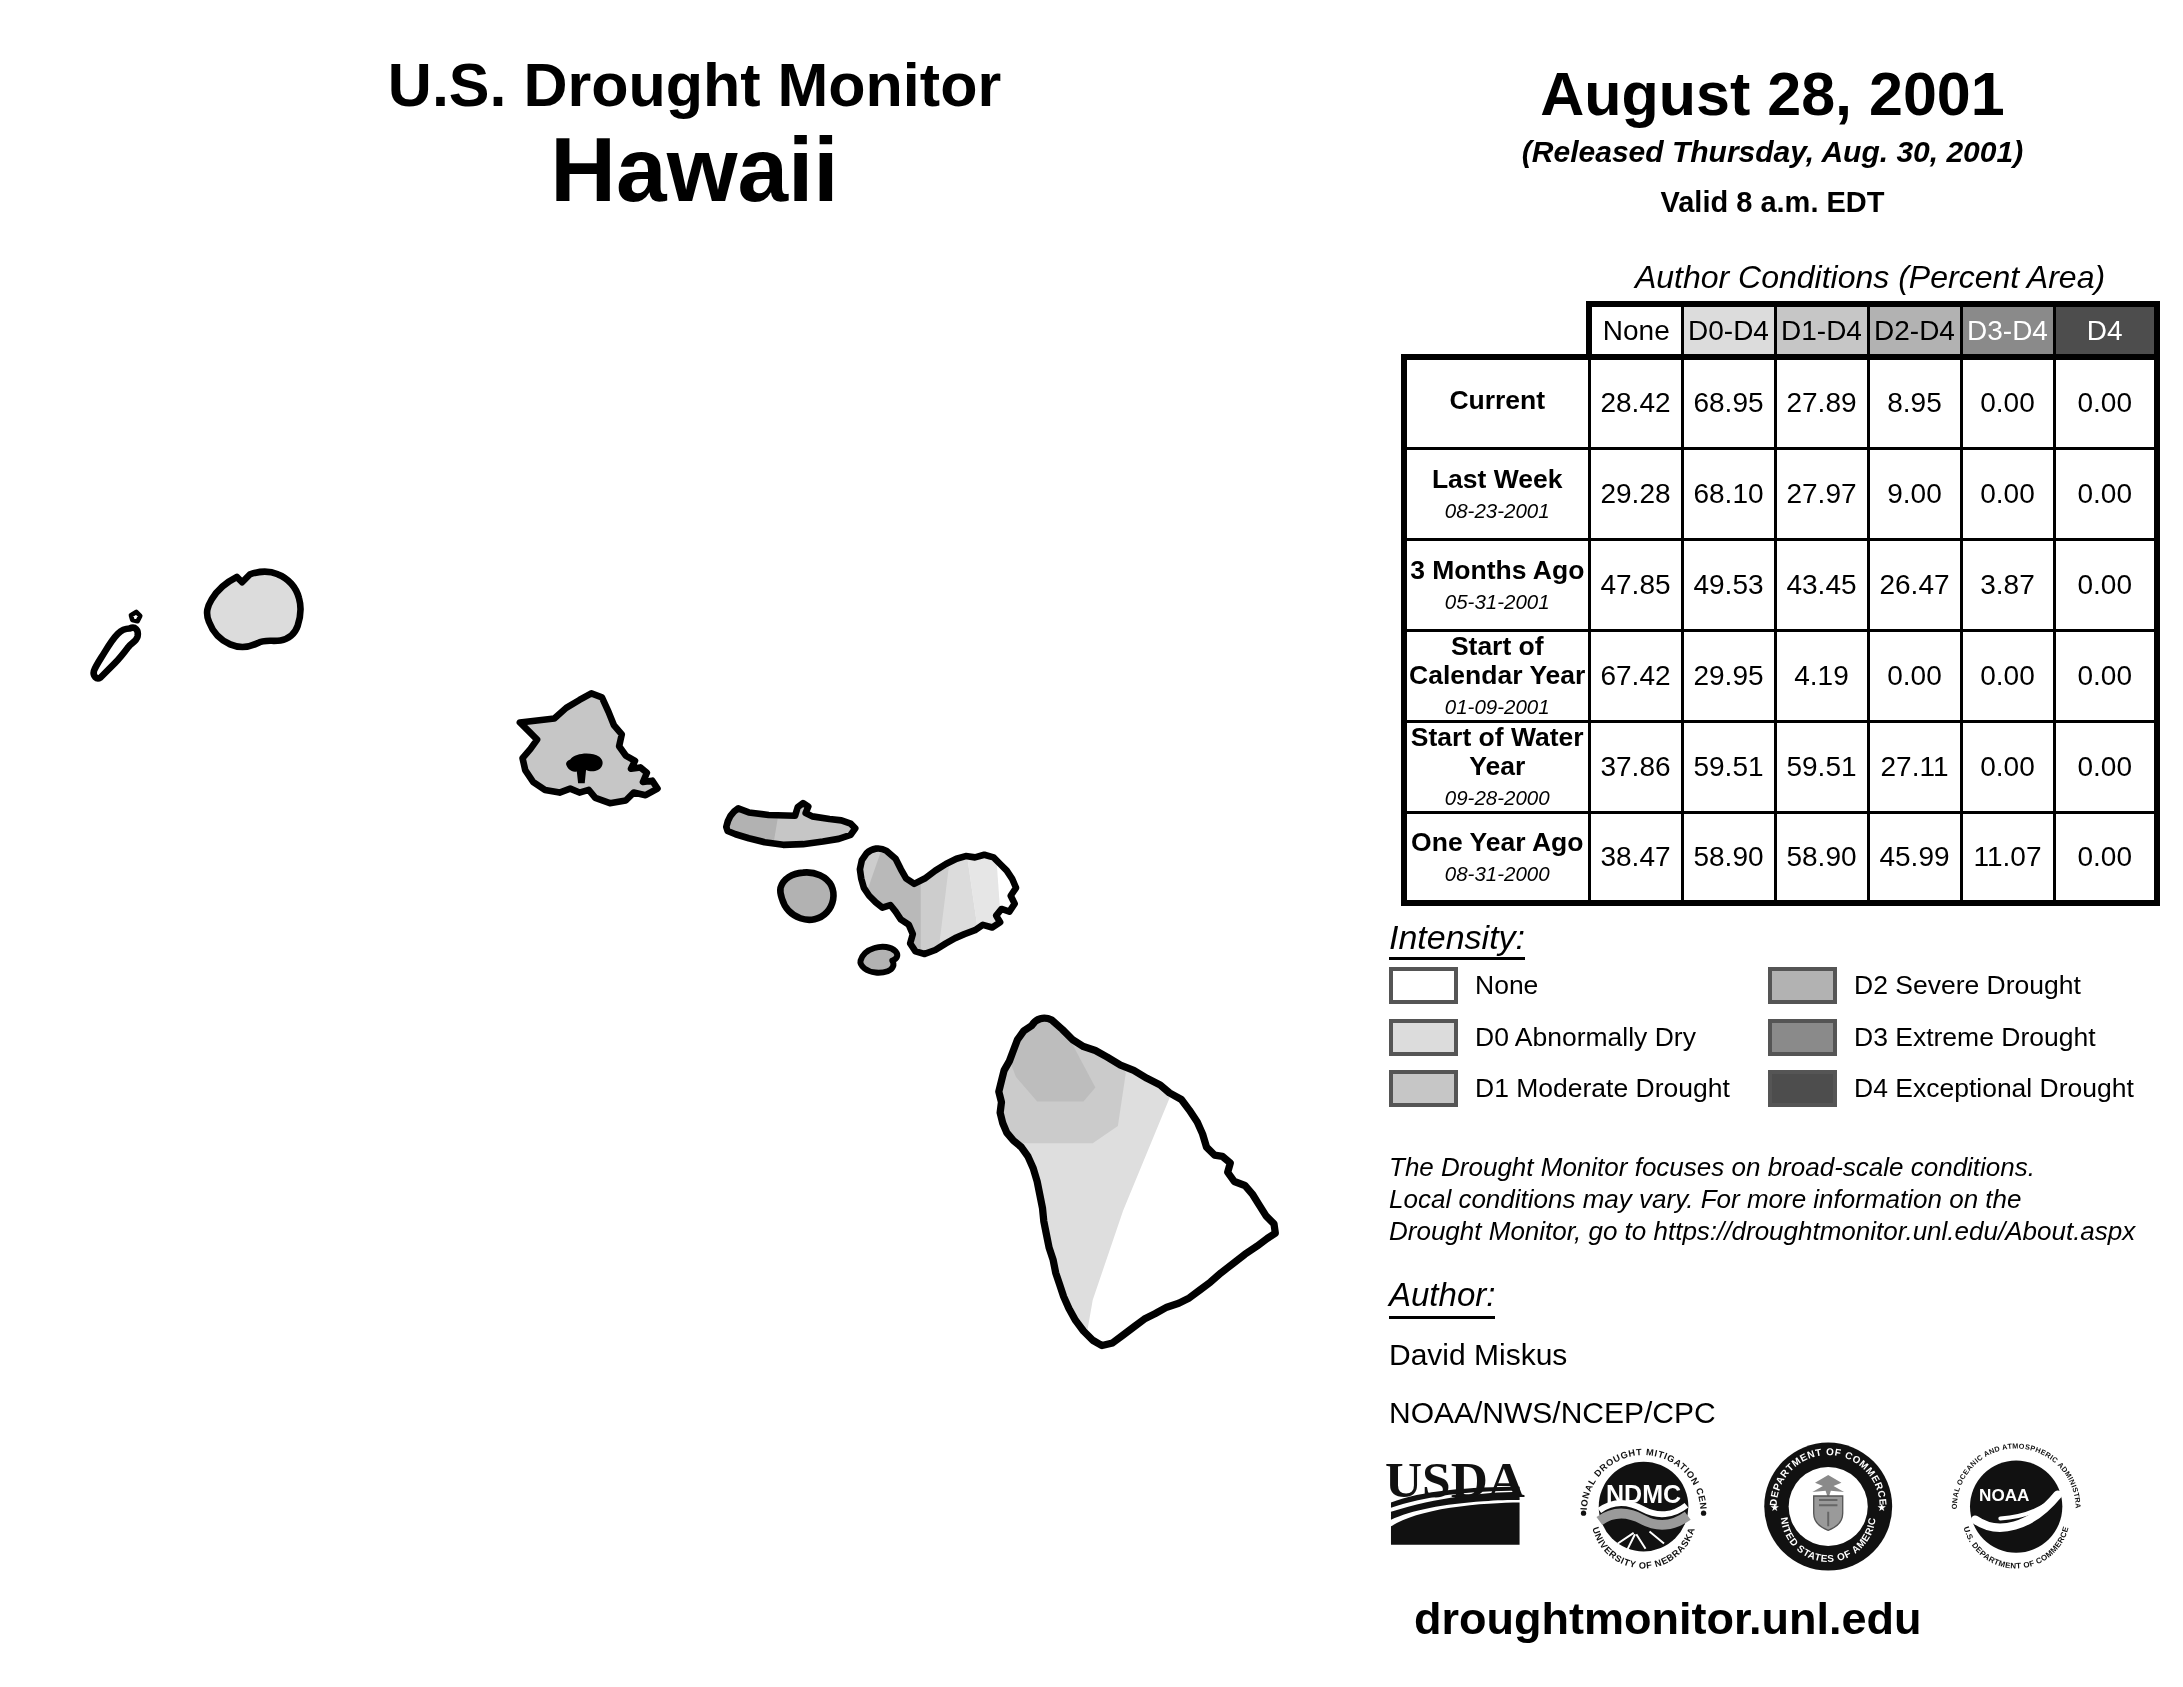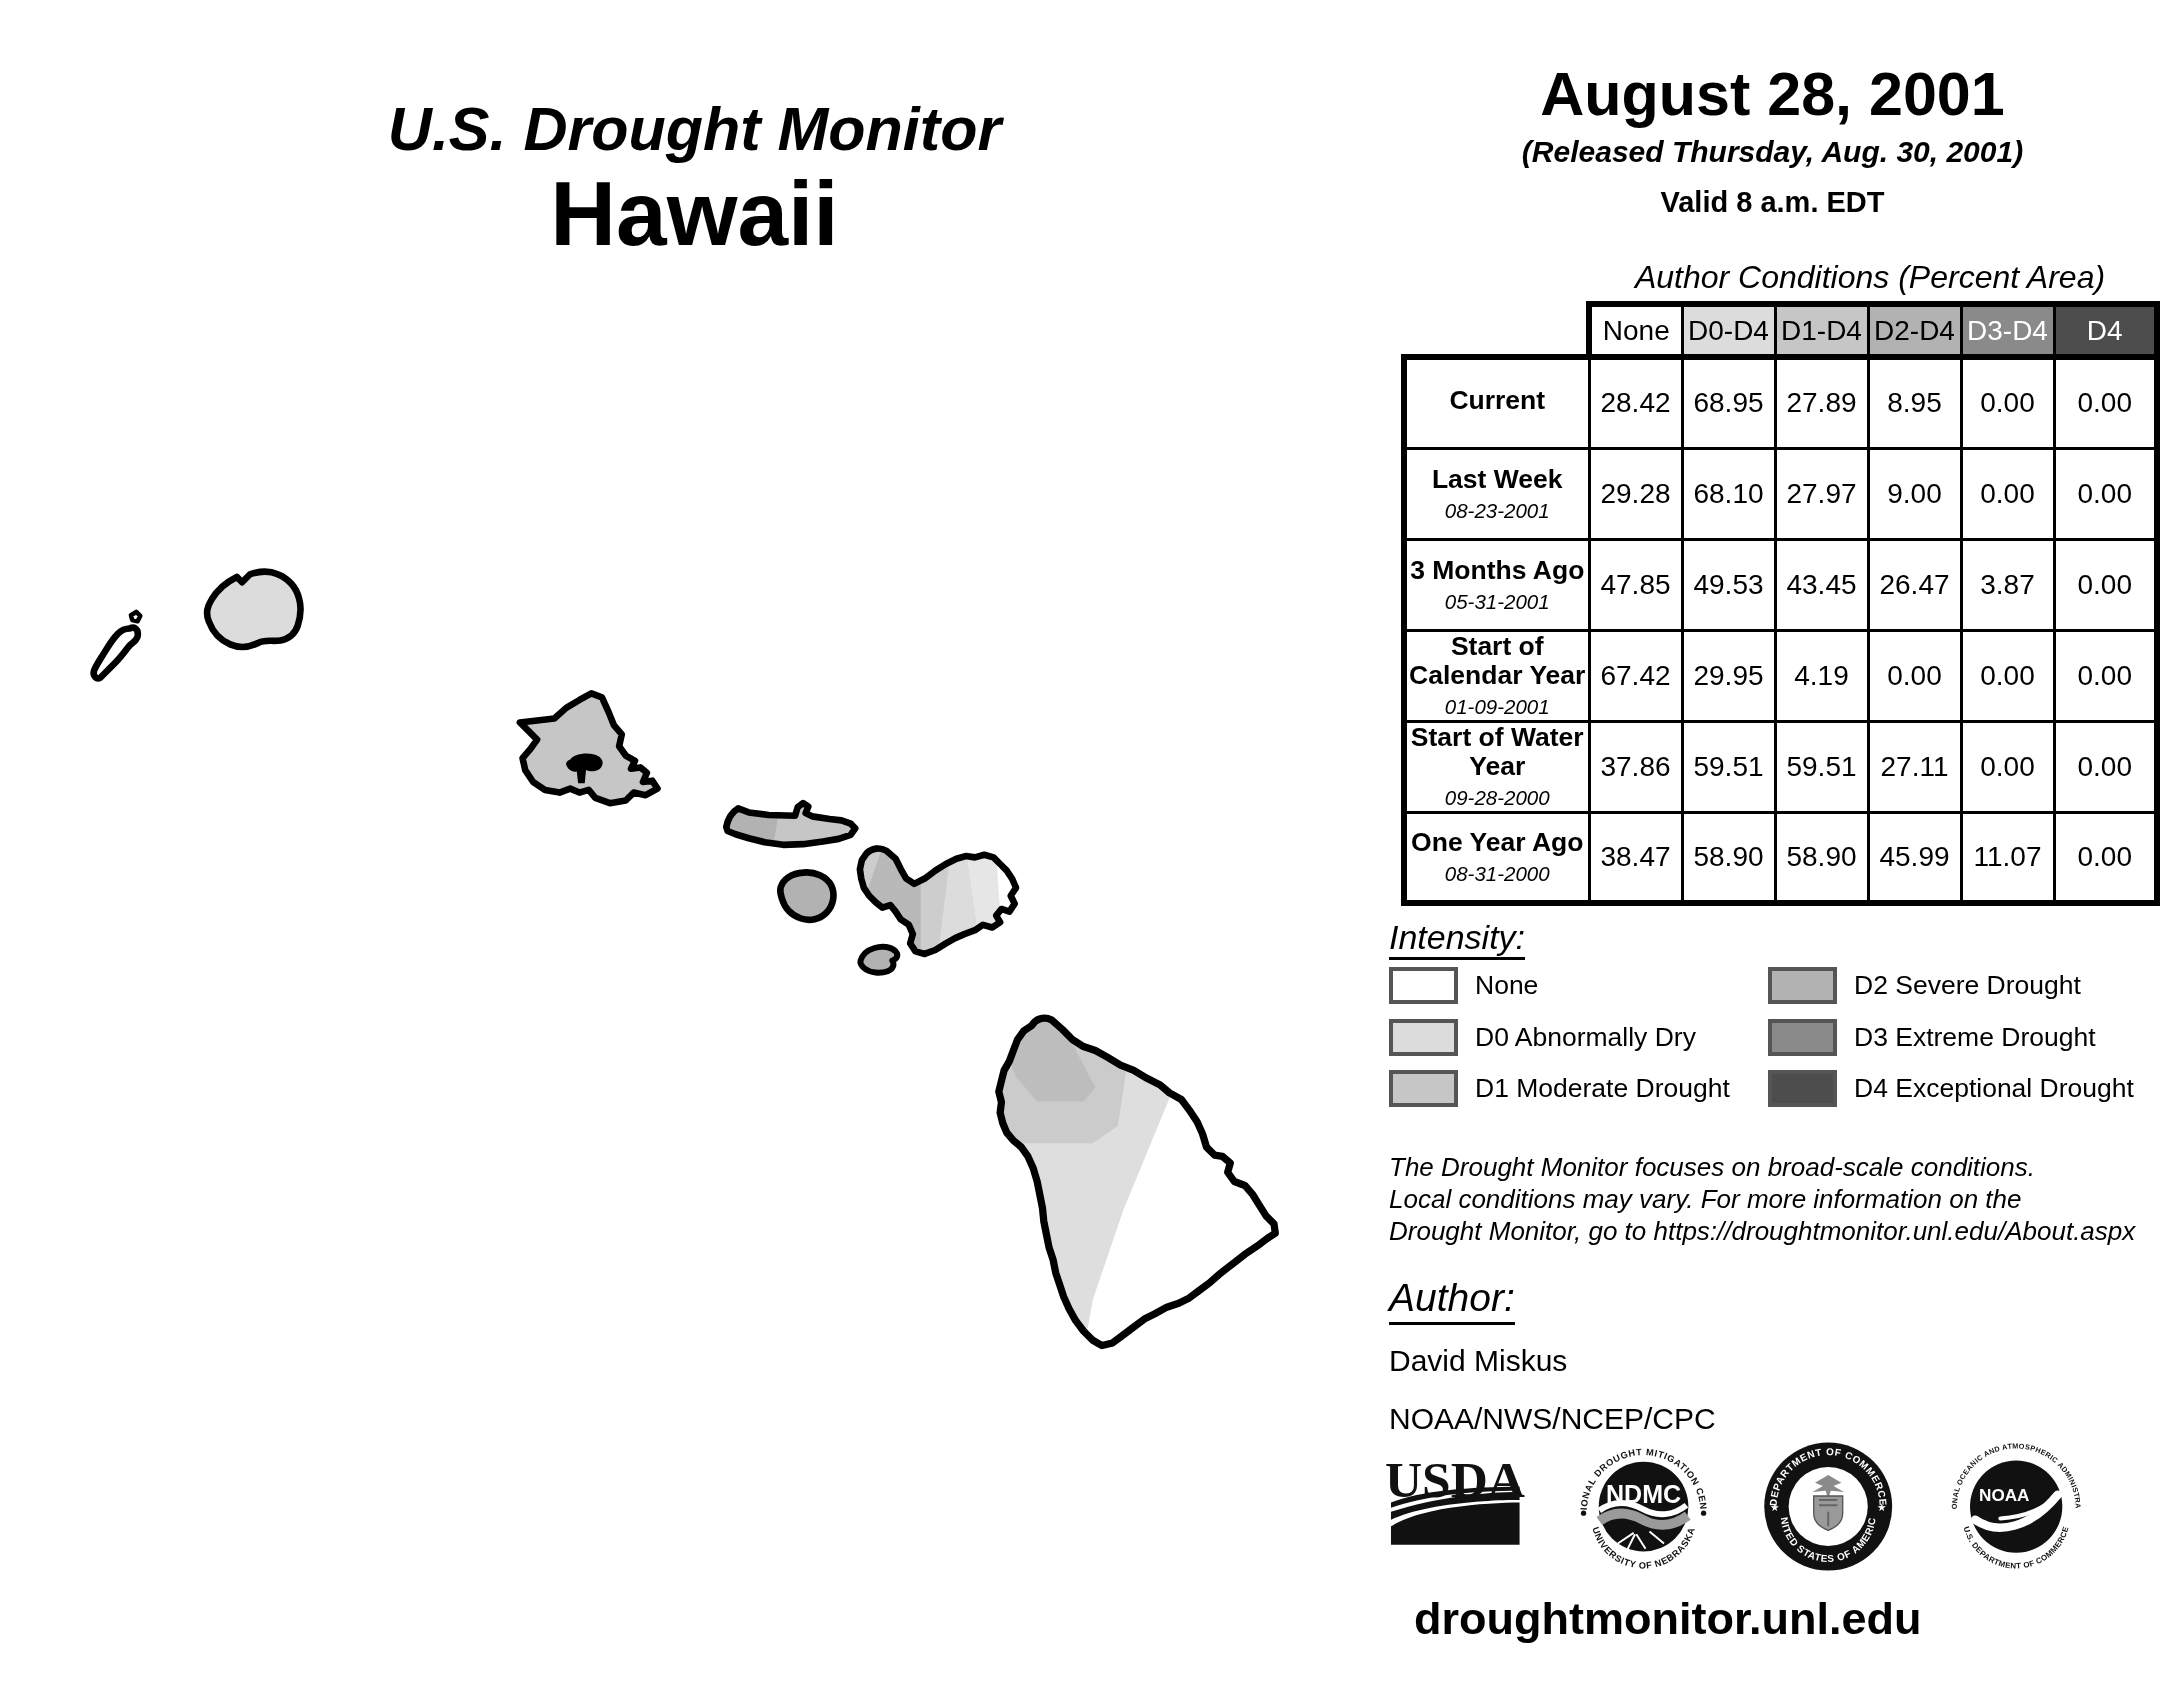--- a/index.html
+++ b/index.html
@@ -2,21 +2,21 @@
 <html style="font-size:10.6px"><head>
 <meta charset="utf-8">
 <style>
   html,body{margin:0;padding:0;background:#fff;}
   #canvas{position:relative;width:2183px;height:1687px;background:#fff;overflow:hidden;
           font-family:"Liberation Sans",sans-serif;color:#000;}
   .abs{position:absolute;}
 
   
   #title-block{left:165px;top:53px;width:1059px;text-align:center;}
-  .t1{font-style:italic;font-weight:bold;font-size:61px;line-height:1.05;margin-top:44px;}
+  .t1{font-weight:bold;font-size:61px;line-height:1.05;}
   .t2{font-weight:bold;font-size:91px;line-height:1.0;margin-top:6.6px;}
 
   #date-block{left:1422px;top:64px;width:701px;text-align:center;}
   .d1{font-weight:bold;font-size:61px;line-height:1.0;text-align:center;}
   .d2{font-weight:bold;font-style:italic;font-size:30px;margin-top:10px;}
   .d3{font-weight:bold;font-size:29px;margin-top:17px;}
 
   
   #tbl-caption{left:1587px;top:259px;width:566px;text-align:center;
                font-style:italic;font-size:32px;}
@@ -48,21 +48,21 @@
   #legend-col2{left:1768px;top:967px;}
   .leg-item{display:flex;align-items:center;height:37px;margin-bottom:14.6px;}
   .sw{width:69px;height:37px;border:4px solid #555;box-sizing:border-box;flex:0 0 auto;}
   .sw-none{background:#ffffff;} .sw-d0{background:#dcdcdc;} .sw-d1{background:#c6c6c6;}
   .sw-d2{background:#b2b2b2;} .sw-d3{background:#8a8a8a;} .sw-d4{background:#4d4d4d;}
   .leg-label{font-size:26.5px;margin-left:17px;white-space:nowrap;}
 
   
   #disclaimer{left:1389px;top:1151px;width:801px;font-style:italic;font-size:26px;line-height:32px;}
   #author-block{left:1389px;top:1276px;}
-  .author-h{font-style:italic;font-size:39px;}
+  .author-h{font-style:italic;font-size:33px;}
   .author-h span{border-bottom:3.3px solid #000;padding-bottom:2.6px;}
   .author-line{font-size:30px;margin-top:24px;}
   #url-line{left:1414px;top:1593px;width:701px;text-align:left;
             font-weight:bold;font-size:45px;}
 
   
   .logo-serif{font-family:"Liberation Serif",serif;font-weight:bold;}
   .curved{font-family:"Liberation Sans",sans-serif;font-weight:bold;}
 </style>
 </head>

